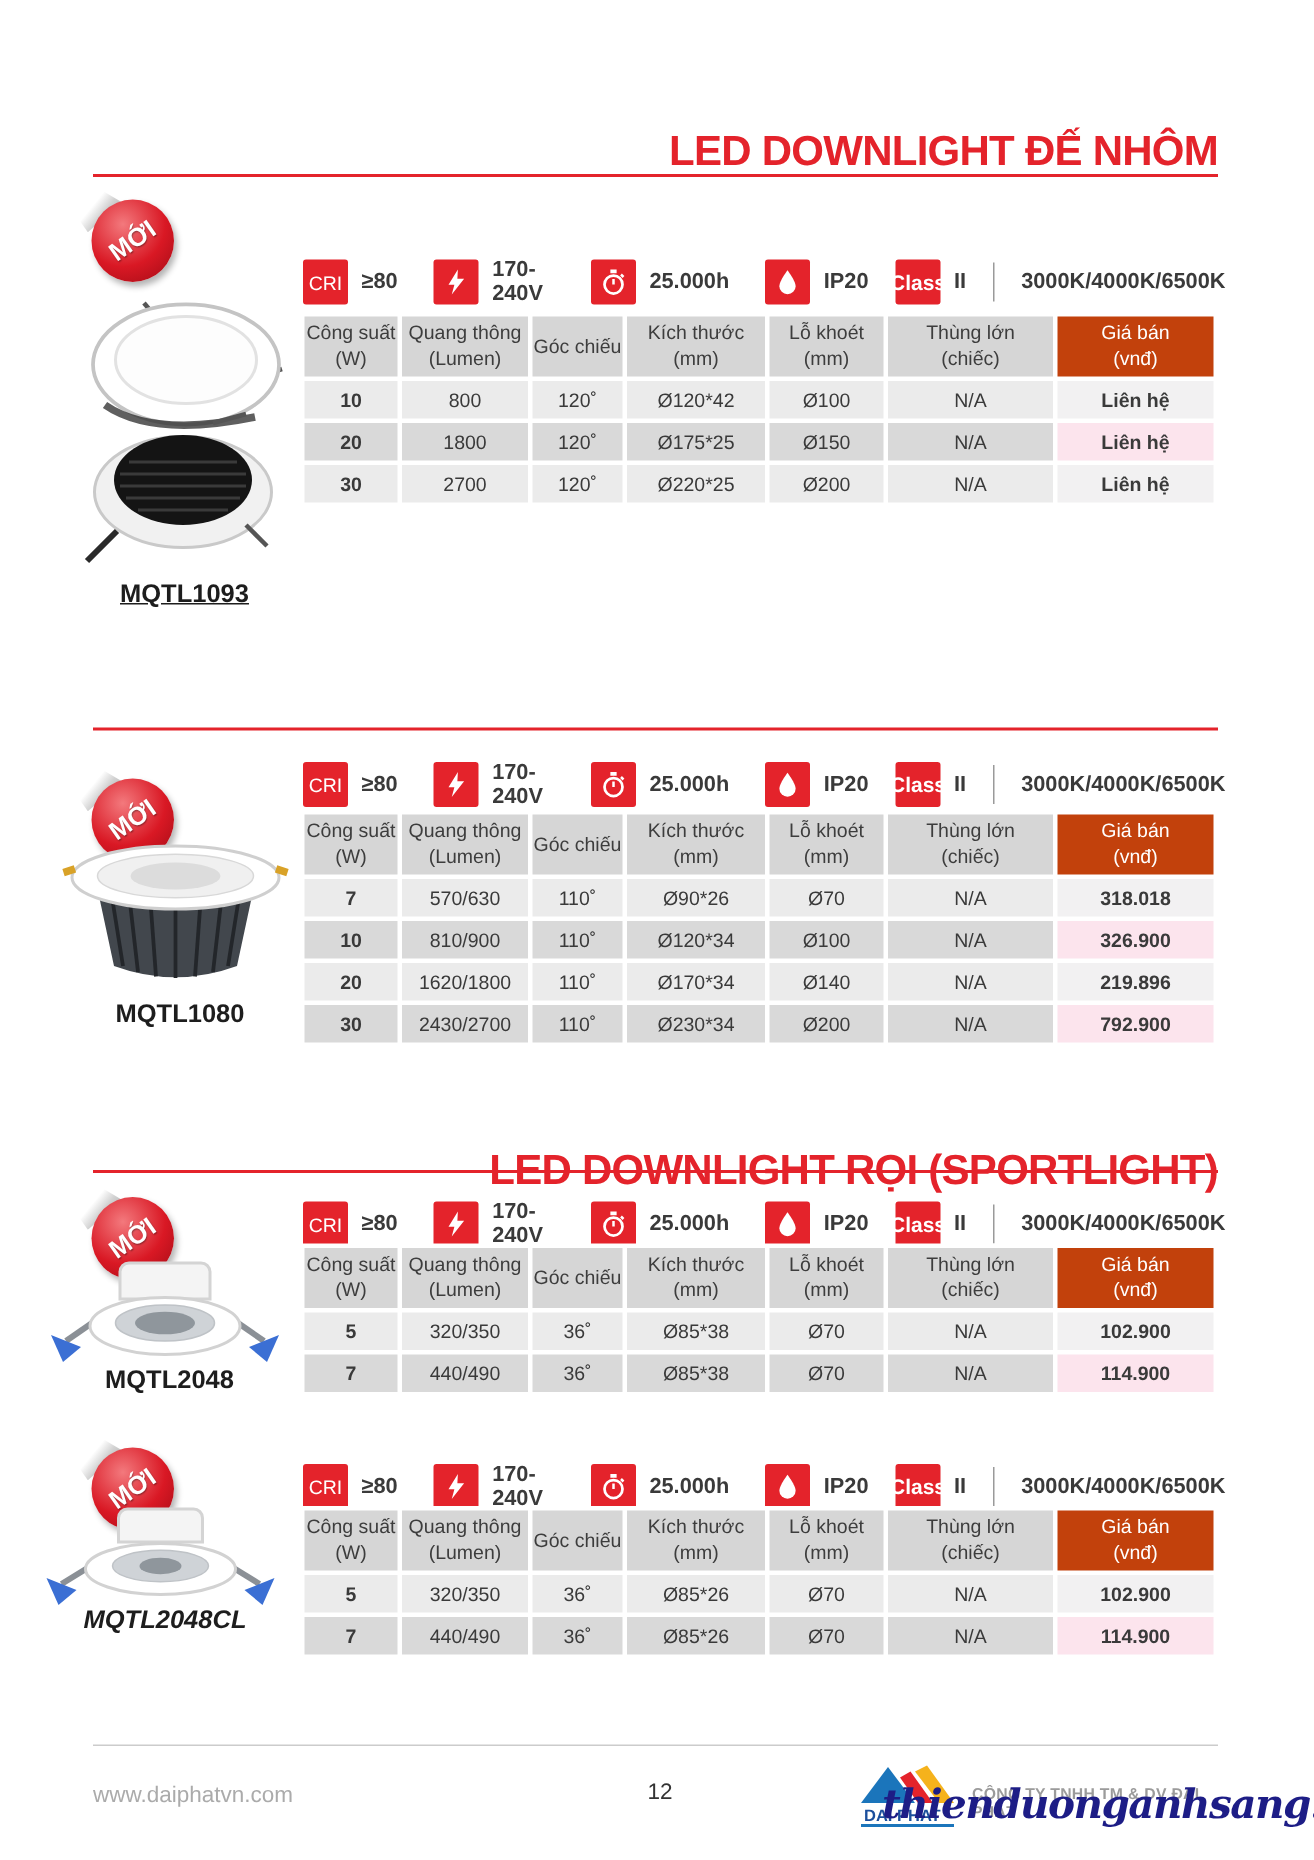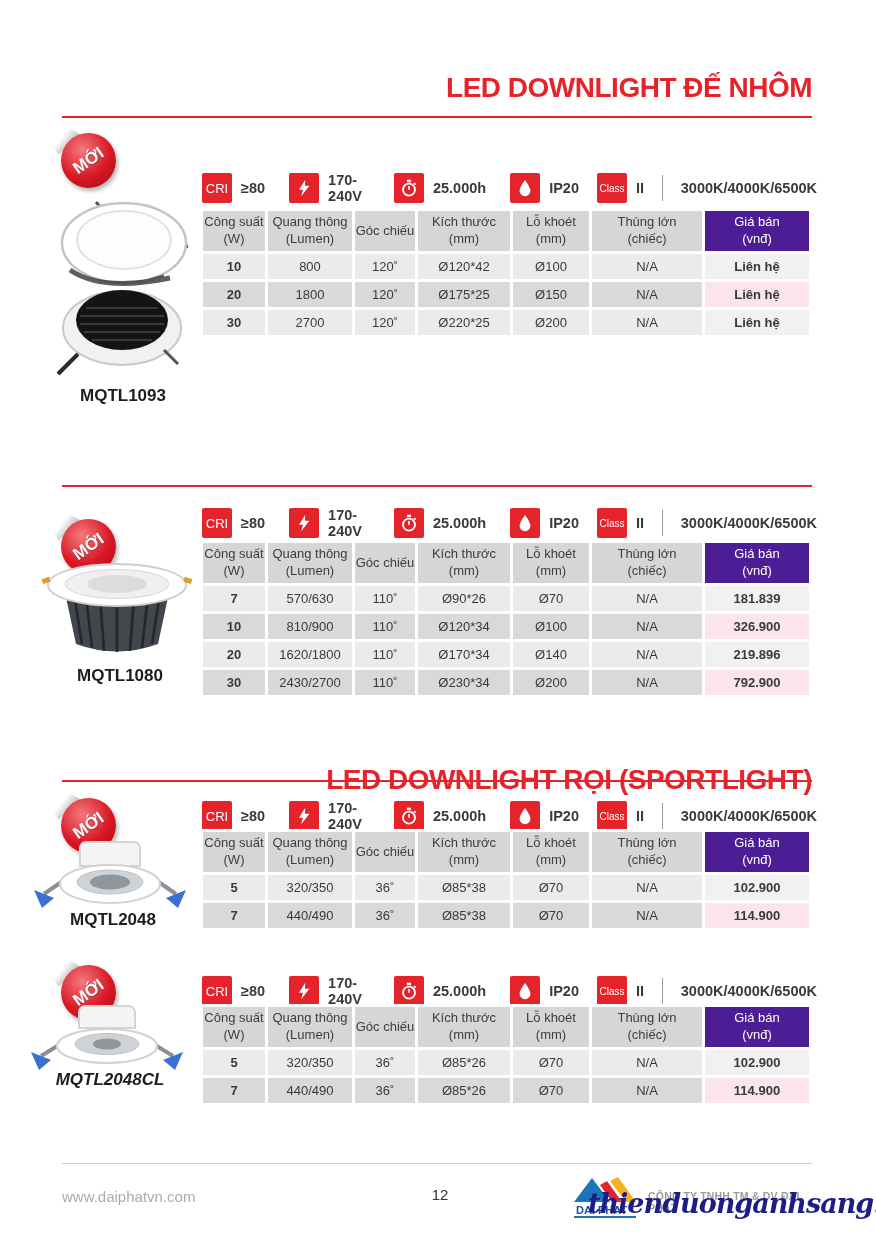--- a/index.html
+++ b/index.html
@@ -10,32 +10,32 @@
   .sec-title{position:absolute;right:64px;text-align:right;color:#e4232b;font-weight:bold;
              font-size:28px;letter-spacing:-0.5px;white-space:nowrap;}
   .sec-rule{position:absolute;left:62px;width:750px;height:2px;background:#e4232b;}
 
   
   .spec-row{position:absolute;left:202px;width:615px;height:32px;display:flex;align-items:center;
             font-size:14.5px;font-weight:bold;color:#3a3a3a;}
   .sq{width:30px;height:30px;background:#e4232b;border-radius:2px;display:inline-flex;
       align-items:center;justify-content:center;color:#fff;flex:0 0 auto;}
   .sq.cri{font-size:13px;font-weight:normal;}
-  .sq.cls{font-size:10px;font-weight:normal;text-align:center;}
+  .sq.cls{font-size:14px;font-weight:bold;text-align:center;}
   .sq svg{width:20px;height:20px;display:block;}
   .spec-val{margin:0 24px 0 9px;}
   .spec-val.tight{margin-right:18px;}
   .vdiv{width:1px;height:26px;background:#9a9a9a;margin:0 18px 0 0;}
 
   
   table.spec-table{position:absolute;left:200px;border-collapse:separate;border-spacing:3px;
                    table-layout:fixed;background:#fff;}
   table.spec-table th{background:#d6d6d6;font-weight:normal;font-size:13px;color:#3d3d3d;
                       height:40px;text-align:center;vertical-align:middle;line-height:1.3;padding:0;}
-  table.spec-table th.price-head{background:#4c1d95;color:#fff;}
+  table.spec-table th.price-head{background:#c2410c;color:#fff;}
   table.spec-table td{height:25px;text-align:center;font-size:13px;color:#3a3a3a;padding:0;}
   table.spec-table tbody tr:nth-child(odd) td{background:#ebebeb;}
   table.spec-table tbody tr:nth-child(even) td{background:#d9d9d9;}
   table.spec-table tbody tr:nth-child(odd) td.c-price{background:#f2f1f2;}
   table.spec-table tbody tr:nth-child(even) td.c-price{background:#fce4ed;}
   table.spec-table td.c-first,table.spec-table td.c-price{font-weight:bold;}
 
   
   .model-label{position:absolute;width:170px;text-align:center;font-size:17px;font-weight:bold;color:#1d1d1d;}
   .prod{position:absolute;}
@@ -60,21 +60,21 @@
   .watermark{position:absolute;left:588px;top:1188px;width:288px;font-family:"DejaVu Serif",serif;
              font-style:italic;font-weight:bold;font-size:27px;color:#1d1d86;white-space:nowrap;
              letter-spacing:-1px;}
   .logo{position:absolute;left:566px;top:1172px;}
 </style>
 </head>
 <body>
 
 <div class="page">
 
-  <div class="sec-title" style="top:72px;margin-left:48px;">LED DOWNLIGHT ĐẾ NHÔM</div>
+  <div class="sec-title" style="top:85px;margin-left:48px;">LED DOWNLIGHT ĐẾ NHÔM</div>
   <div class="sec-rule" style="top:116px;"></div>
 
   <div class="new-badge" style="left:52px;top:128px;">
     <div class="curl"></div>
     <div class="disc">
         <span>MỚI</span>
       </div>
   </div>
 
   <div class="prod" style="left:52px;top:186px;">
@@ -91,21 +91,21 @@
         <line x1="34" y1="122" x2="106" y2="122"></line>
           <line x1="28" y1="130" x2="112" y2="130"></line>
         <line x1="28" y1="138" x2="112" y2="138"></line>
           <line x1="32" y1="146" x2="108" y2="146"></line>
         <line x1="40" y1="154" x2="100" y2="154"></line>
       </g>
       <line x1="26" y1="168" x2="6" y2="188" stroke="#2a2a2a" stroke-width="4"></line>
       <line x1="112" y1="164" x2="126" y2="178" stroke="#555" stroke-width="3"></line>
     </svg>
   </div>
-  <div class="model-label" style="left:38px;top:386px;">MQTL1093</div>
+  <div class="model-label" style="left:38px;top:386px;text-decoration:underline;">MQTL1093</div>
 
   <div class="spec-row" style="top:172px;">
     <span class="sq cri">
         <span>CRI</span>
       </span>
     <span class="spec-val">≥80</span>
     <span class="sq">
         <svg viewBox="0 0 24 24">
           <path d="M13.5 2 6 14.2h4.7L8.6 22 18.5 9.4h-5.4L13.5 2z" fill="#fff"></path>
         </svg>
@@ -312,21 +312,21 @@
         </tr>
       </thead>
       <tbody>
         <tr>
           <td class="c-first">7</td>
           <td>570/630</td>
           <td>110˚</td>
           <td>Ø90*26</td>
           <td>Ø70</td>
           <td>N/A</td>
-          <td class="c-price">181.839</td>
+          <td class="c-price">318.018</td>
         </tr>
         <tr>
           <td class="c-first">10</td>
           <td>810/900</td>
           <td>110˚</td>
           <td>Ø120*34</td>
           <td>Ø100</td>
           <td>N/A</td>
           <td class="c-price">326.900</td>
         </tr>

